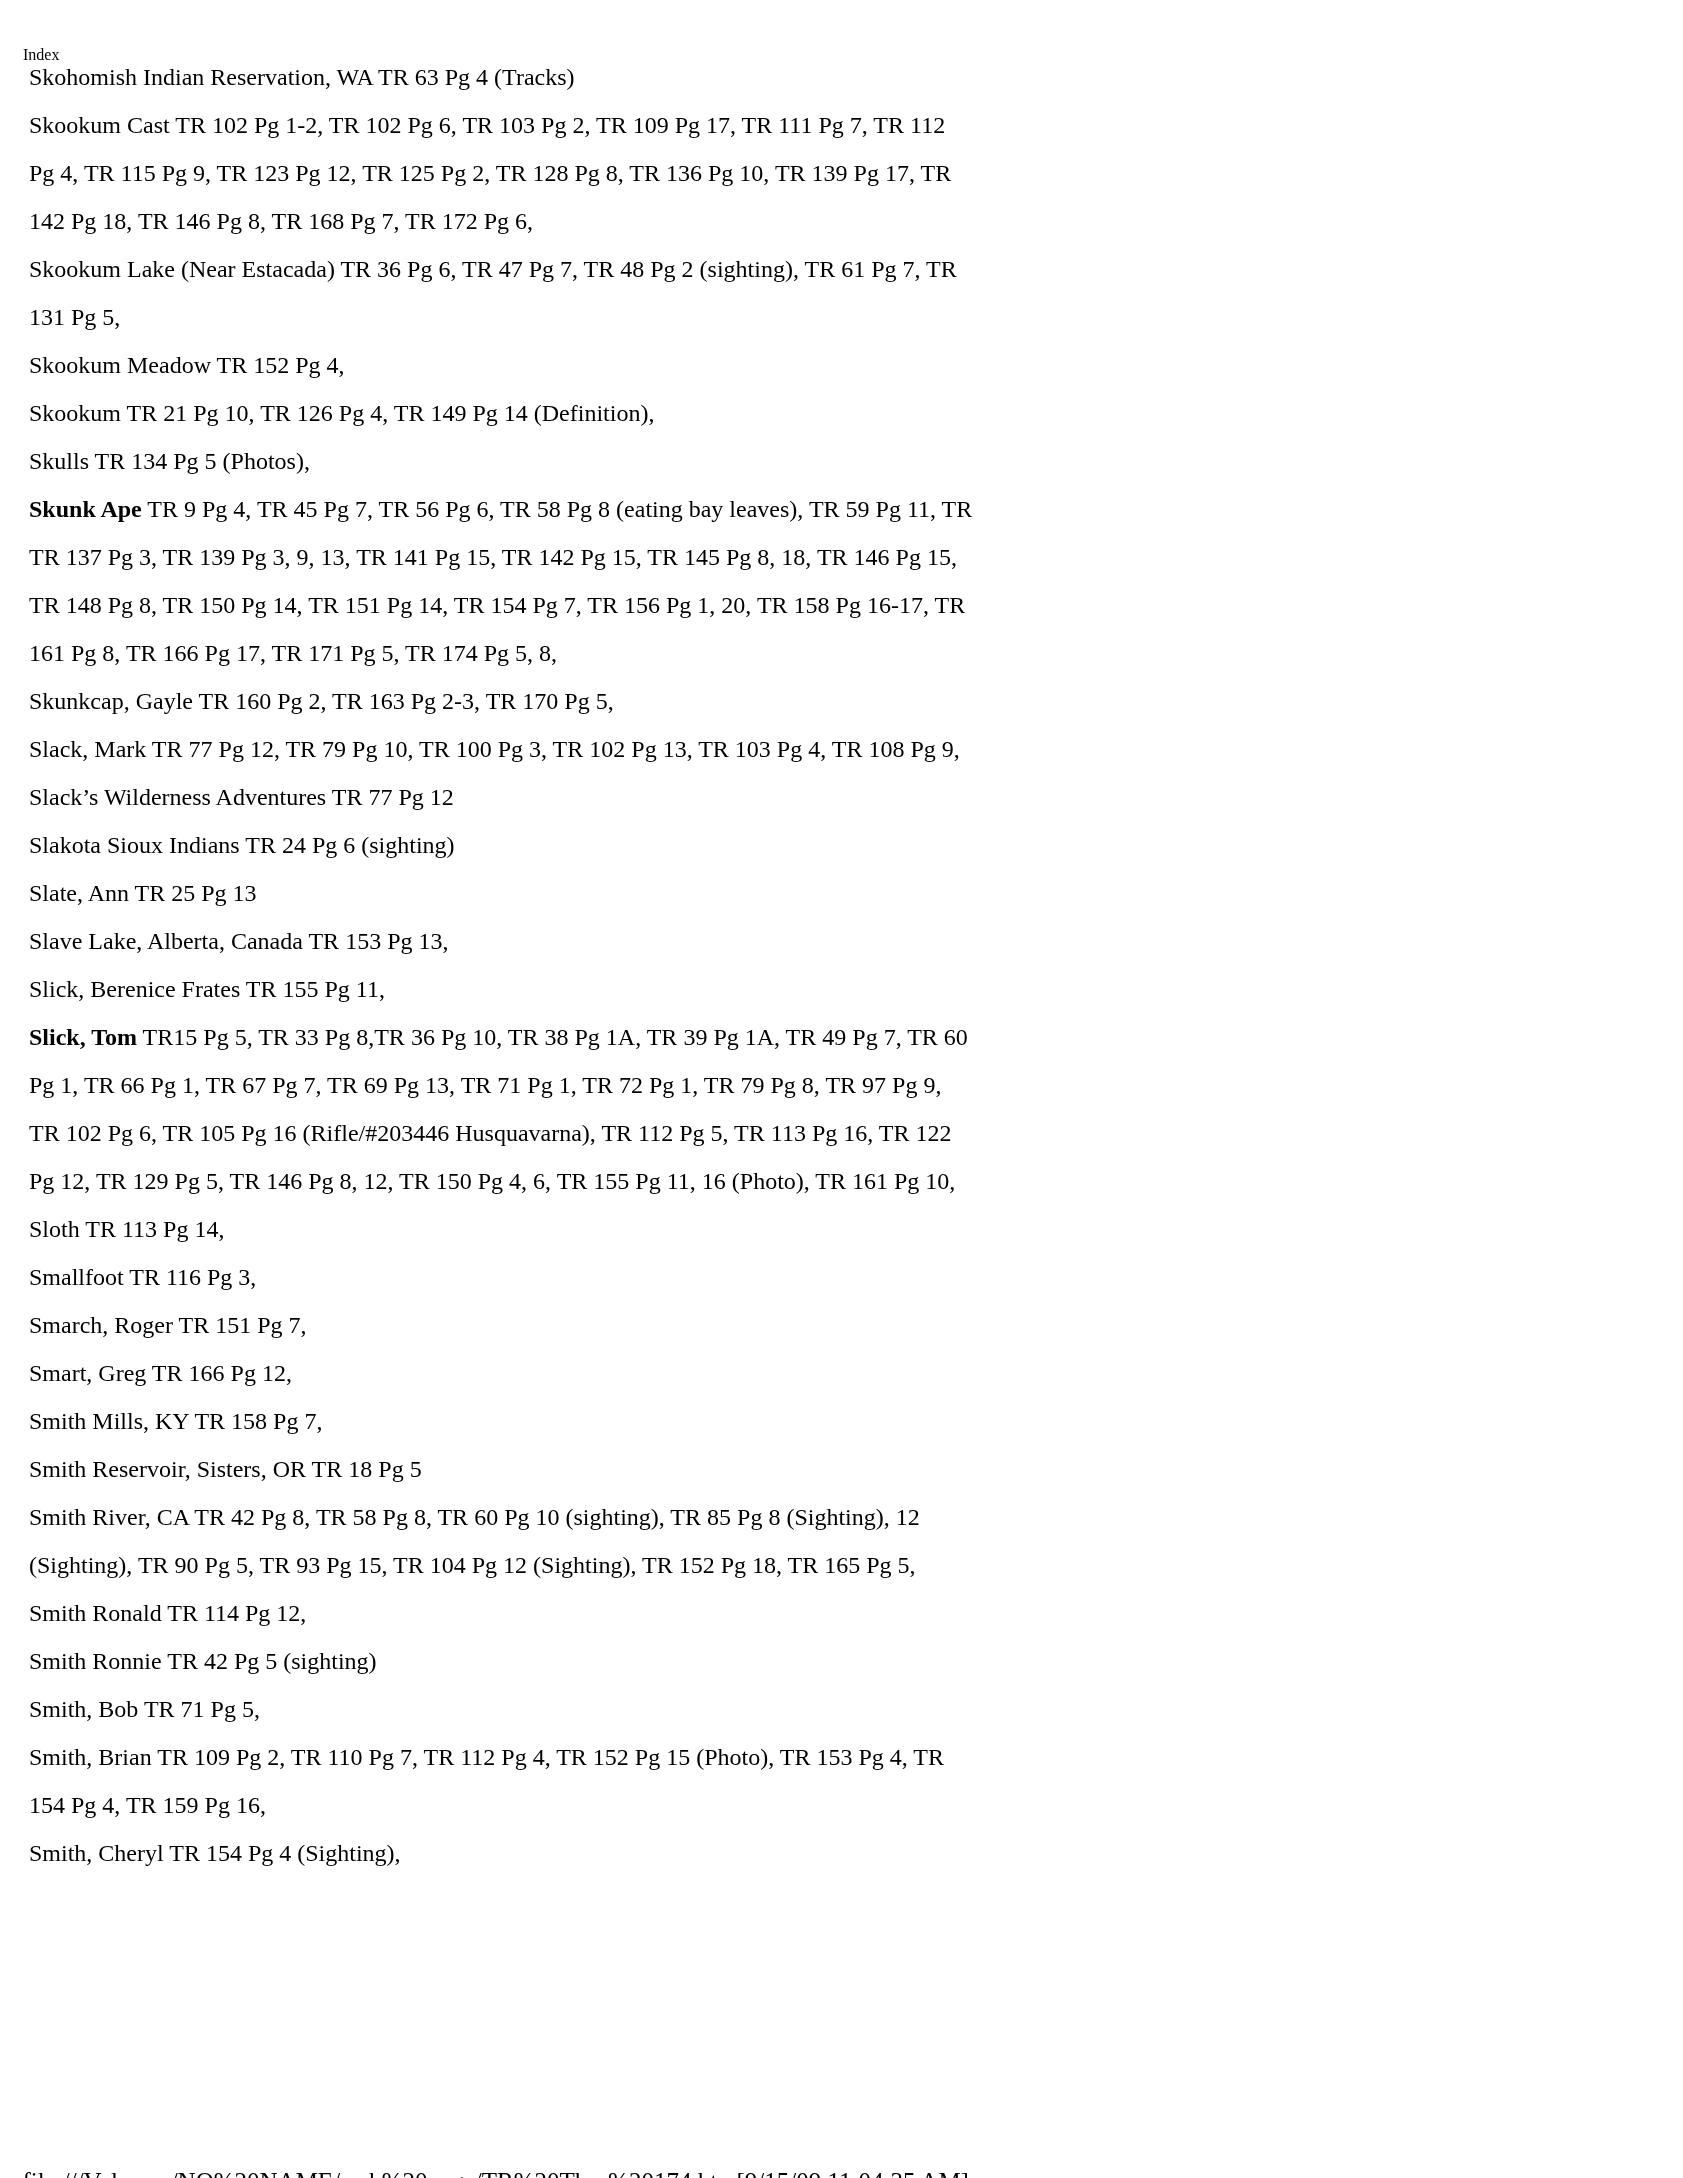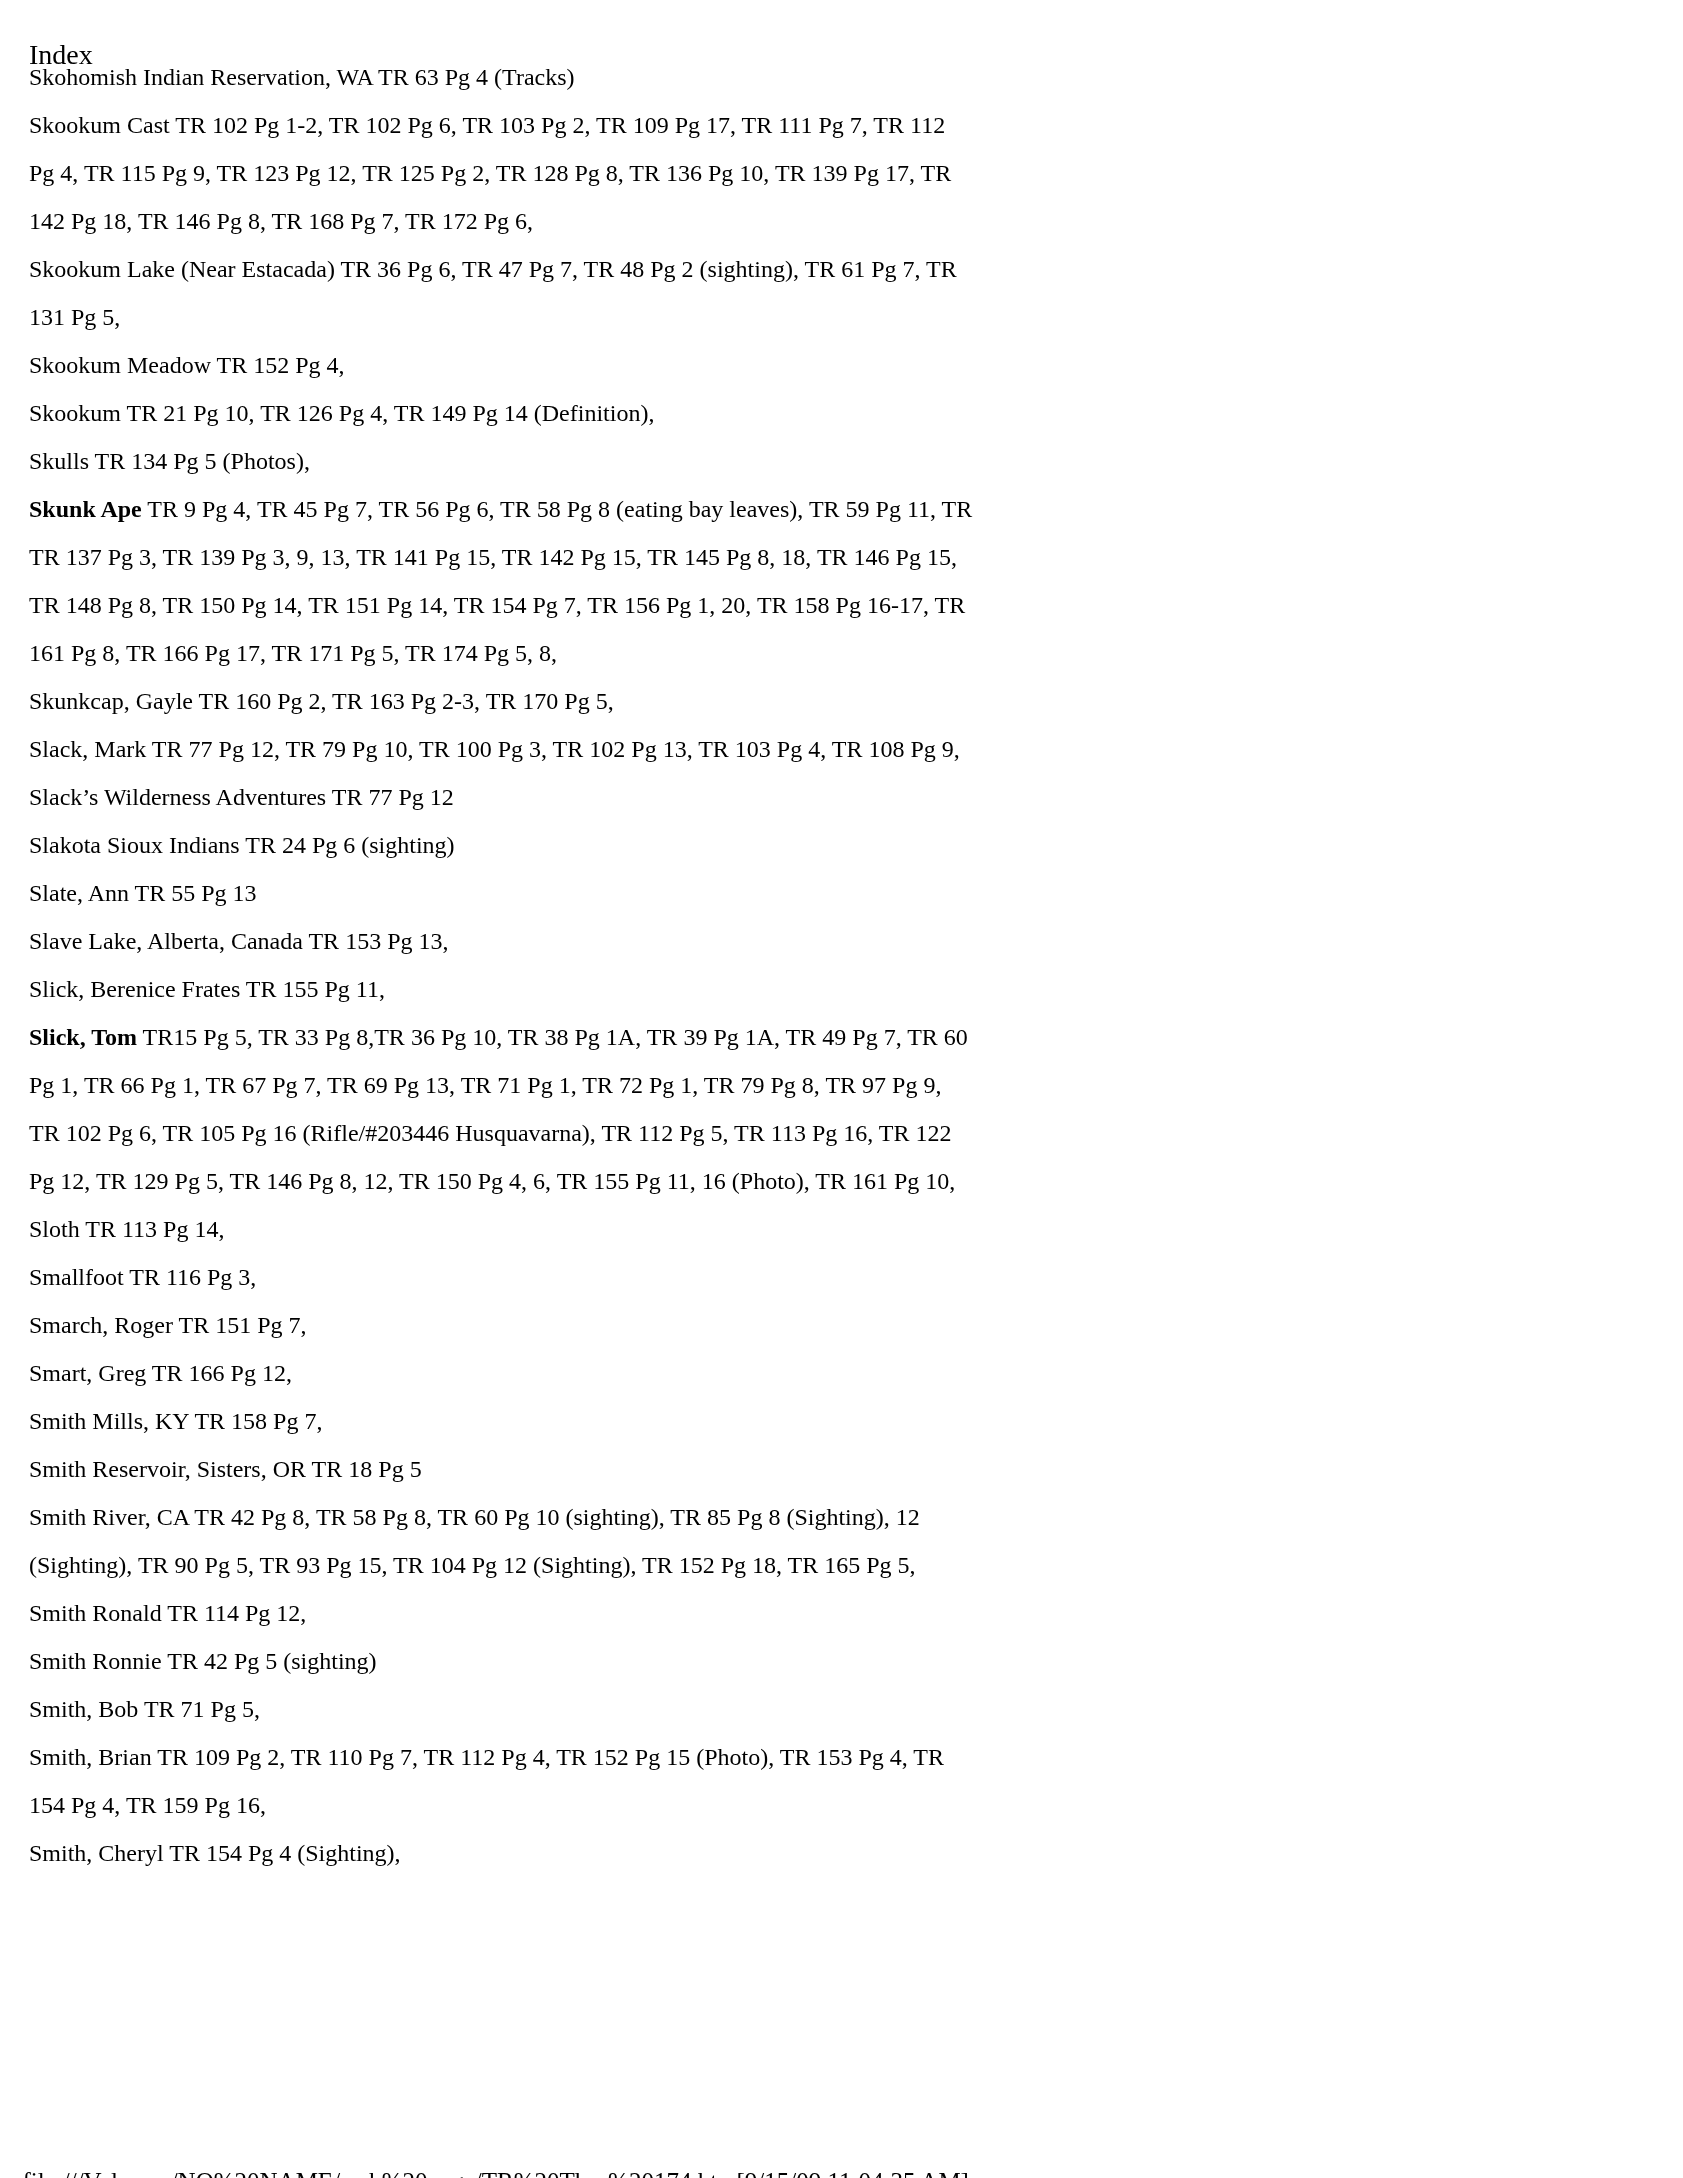--- a/index.html
+++ b/index.html
@@ -9,21 +9,21 @@
     background: #ffffff;
     color: #000000;
     position: relative;
     font-family: "Liberation Serif", "DejaVu Serif", serif;
     overflow: hidden;
   }
   .header {
     position: absolute;
     left: 15px;
     top: 10px;
-    font-size: 28px;
+    font-size: 16px;
     line-height: 30px;
     white-space: pre;
   }
   .index-body {
     position: absolute;
     left: 29px;
     top: 53px;
     font-size: 24px;
     line-height: 48px;
   }
@@ -62,21 +62,21 @@
     <div class="line"><span class="term"></span><span>Skookum TR 21 Pg 10, TR 126 Pg 4, TR 149 Pg 14 (Definition),</span></div>
     <div class="line"><span class="term"></span><span>Skulls TR 134 Pg 5 (Photos),</span></div>
     <div class="line"><span class="term">Skunk Ape</span><span> TR 9 Pg 4, TR 45 Pg 7, TR 56 Pg 6, TR 58 Pg 8 (eating bay leaves), TR 59 Pg 11, TR</span></div>
     <div class="line"><span class="term"></span><span>TR 137 Pg 3, TR 139 Pg 3, 9, 13, TR 141 Pg 15, TR 142 Pg 15, TR 145 Pg 8, 18, TR 146 Pg 15,</span></div>
     <div class="line"><span class="term"></span><span>TR 148 Pg 8, TR 150 Pg 14, TR 151 Pg 14, TR 154 Pg 7, TR 156 Pg 1, 20, TR 158 Pg 16-17, TR</span></div>
     <div class="line"><span class="term"></span><span>161 Pg 8, TR 166 Pg 17, TR 171 Pg 5, TR 174 Pg 5, 8,</span></div>
     <div class="line"><span class="term"></span><span>Skunkcap, Gayle TR 160 Pg 2, TR 163 Pg 2-3, TR 170 Pg 5,</span></div>
     <div class="line"><span class="term"></span><span>Slack, Mark TR 77 Pg 12, TR 79 Pg 10, TR 100 Pg 3, TR 102 Pg 13, TR 103 Pg 4, TR 108 Pg 9,</span></div>
     <div class="line"><span class="term"></span><span>Slack’s Wilderness Adventures TR 77 Pg 12</span></div>
     <div class="line"><span class="term"></span><span>Slakota Sioux Indians TR 24 Pg 6 (sighting)</span></div>
-    <div class="line"><span class="term"></span><span>Slate, Ann TR 55 Pg 13</span></div>
+    <div class="line"><span class="term"></span><span>Slate, Ann TR 25 Pg 13</span></div>
     <div class="line"><span class="term"></span><span>Slave Lake, Alberta, Canada TR 153 Pg 13,</span></div>
     <div class="line"><span class="term"></span><span>Slick, Berenice Frates TR 155 Pg 11,</span></div>
     <div class="line"><span class="term">Slick, Tom</span><span> TR15 Pg 5, TR 33 Pg 8,TR 36 Pg 10, TR 38 Pg 1A, TR 39 Pg 1A, TR 49 Pg 7, TR 60</span></div>
     <div class="line"><span class="term"></span><span>Pg 1, TR 66 Pg 1, TR 67 Pg 7, TR 69 Pg 13, TR 71 Pg 1, TR 72 Pg 1, TR 79 Pg 8, TR 97 Pg 9,</span></div>
     <div class="line"><span class="term"></span><span>TR 102 Pg 6, TR 105 Pg 16 (Rifle/#203446 Husquavarna), TR 112 Pg 5, TR 113 Pg 16, TR 122</span></div>
     <div class="line"><span class="term"></span><span>Pg 12, TR 129 Pg 5, TR 146 Pg 8, 12, TR 150 Pg 4, 6, TR 155 Pg 11, 16 (Photo), TR 161 Pg 10,</span></div>
     <div class="line"><span class="term"></span><span>Sloth TR 113 Pg 14,</span></div>
     <div class="line"><span class="term"></span><span>Smallfoot TR 116 Pg 3,</span></div>
     <div class="line"><span class="term"></span><span>Smarch, Roger TR 151 Pg 7,</span></div>
     <div class="line"><span class="term"></span><span>Smart, Greg TR 166 Pg 12,</span></div>

